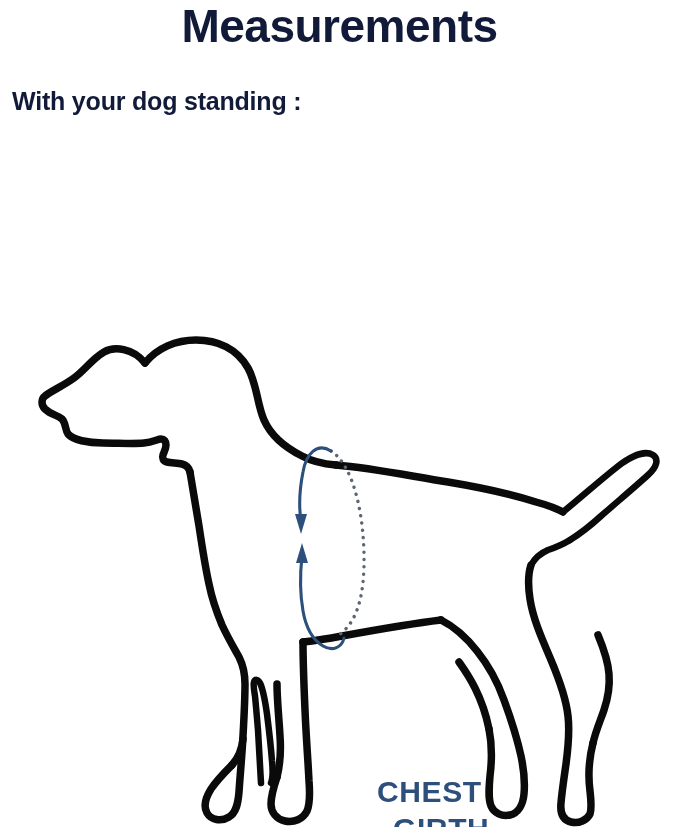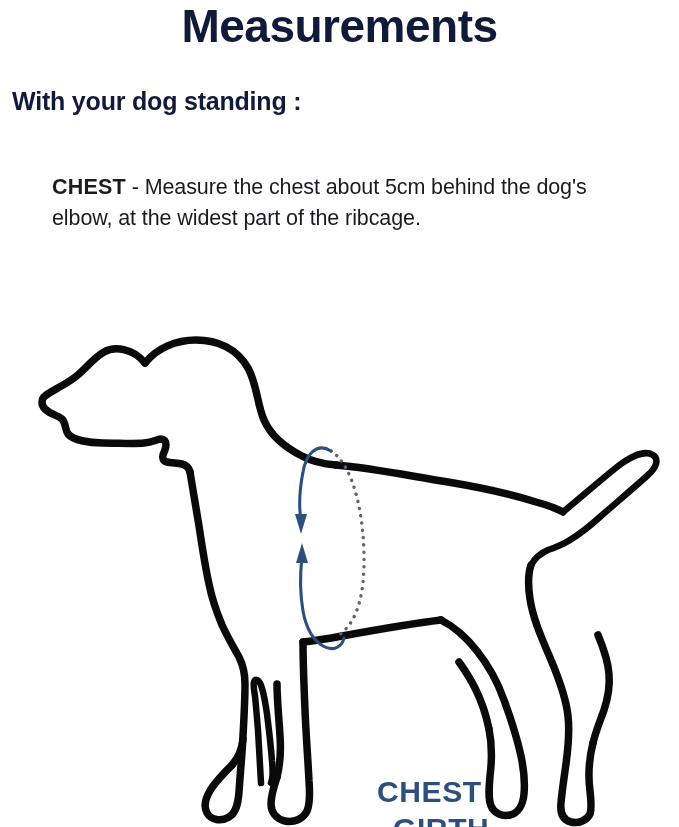--- a/index.html
+++ b/index.html
@@ -136,21 +136,20 @@
 </style>
 </head>
 <body>
 
 <div class="page">
 
   <div class="title">Measurements</div>
 
   <div class="subtitle">With your dog standing :</div>
 
-  <div class="para"><span class="lead">CHEST</span><span> - </span><span>Measure the chest about 5cm behind the dog's elbow, at the widest part of the ribcage.</span></div>
 
   <div class="illustration">
     <svg viewBox="0 0 679 541" xmlns="http://www.w3.org/2000/svg">
 
       <g>
 
         <path class="dog-outline" d="
           M 145,77
           C 133,62 114,60 104,66
           C 92,73 85,84 74,92

